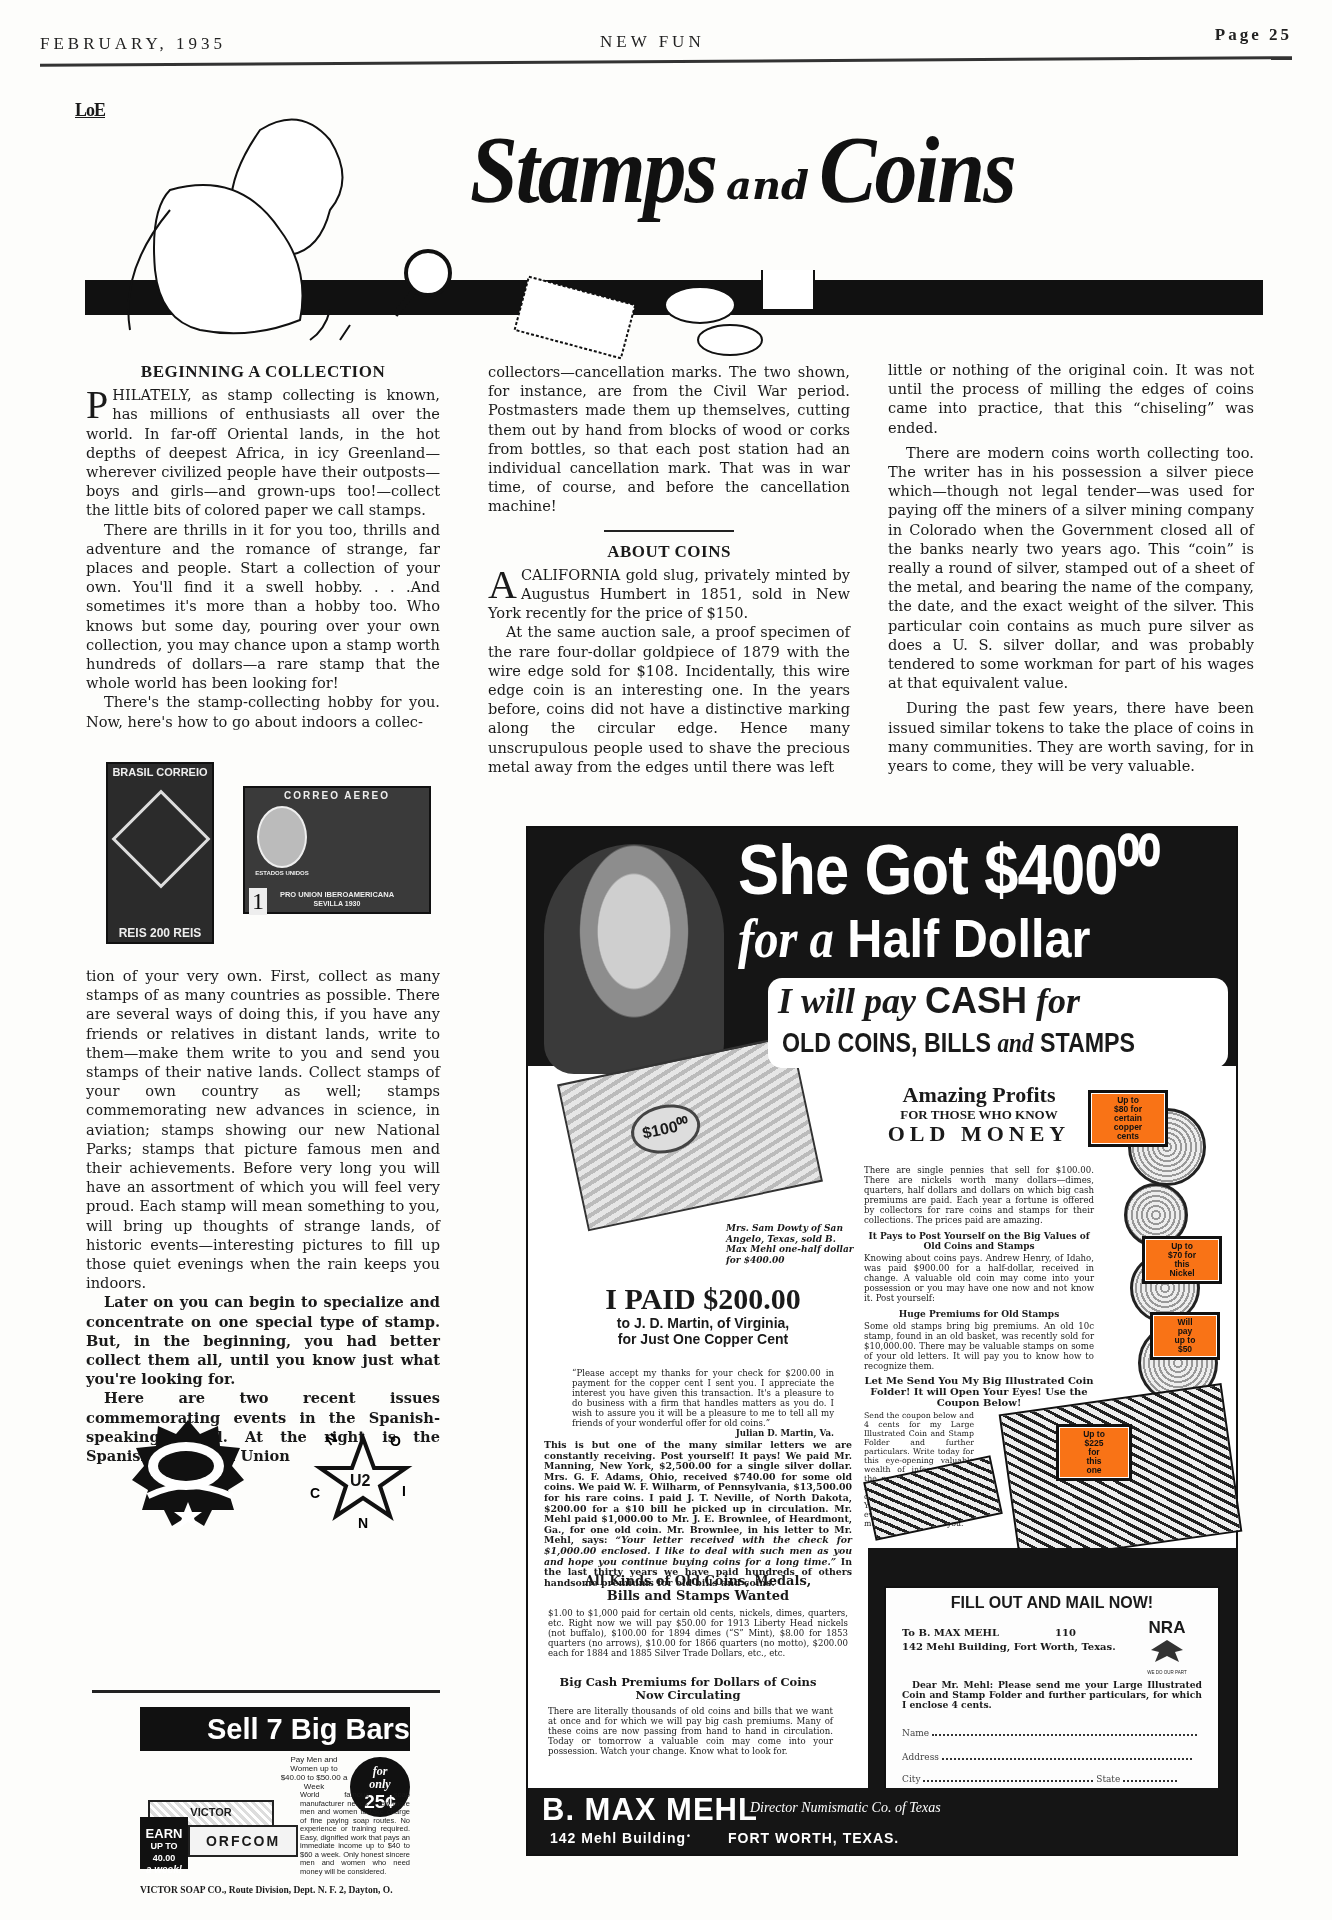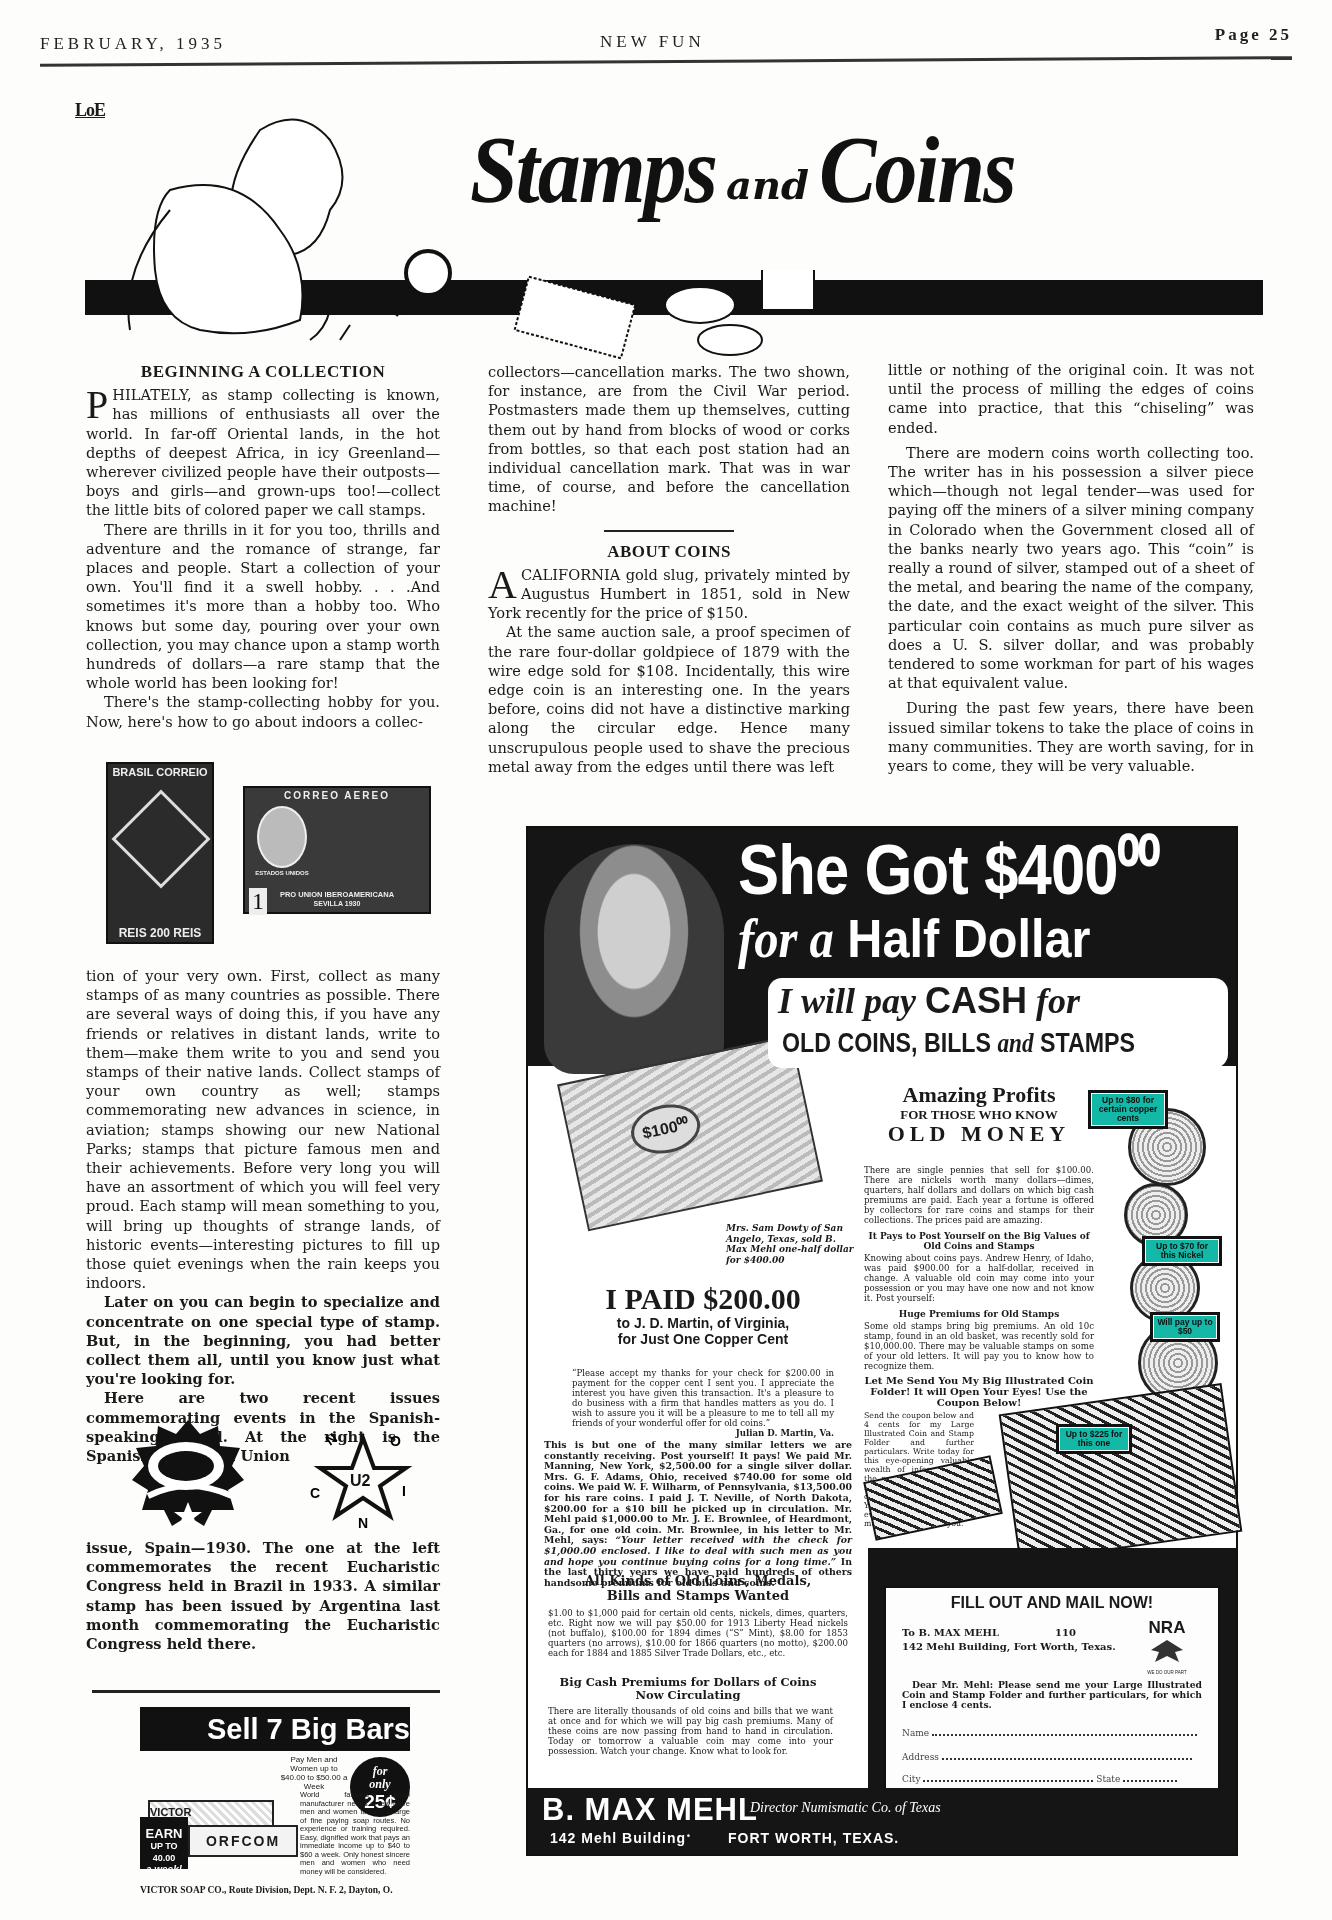--- a/index.html
+++ b/index.html
@@ -60,21 +60,21 @@
   .payband .p2 i { font-family: "Liberation Serif", serif; }
   .caption { position: absolute; left: 198px; top: 395px; width: 130px; font-family: "DejaVu Serif", serif; font-style: italic; font-weight: bold; font-size: 9px; line-height: 10.5px; }
   .paid { position: absolute; left: 20px; top: 455px; width: 310px; text-align: center; font-family: "Liberation Sans", sans-serif; font-weight: bold; }
   .paid .big { font-size: 30px; line-height: 32px; font-family: "Liberation Serif", serif; }
   .paid .sub { font-size: 14px; line-height: 16px; }
   .small { font-family: "DejaVu Serif", serif; font-size: 8.6px; line-height: 10px; text-align: justify; }
   .subhd { font-family: "DejaVu Serif", serif; font-weight: bold; text-align: center; }
   .rightcol { position: absolute; left: 336px; top: 255px; width: 230px; }
   .amazing { text-align: center; font-family: "Liberation Serif", serif; font-weight: bold; }
   .tag { position: absolute; background: #111; color: #fff; padding: 3px; font-family: "Liberation Sans", sans-serif; font-weight: bold; font-size: 8.5px; line-height: 9px; text-align: center; }
-  .tag span { display: block; border: 1px solid #fff; background: #14b8a6; color: #111; padding: 2px 3px; }
+  .tag span { display: block; border: 1px solid #fff; background: #f97316; color: #111; padding: 2px 20px; }
   .coin { position: absolute; border-radius: 50%; border: 3px solid #222; background: repeating-radial-gradient(circle, #eee 0 3px, #999 3px 5px); }
   .collage { position: absolute; background: repeating-linear-gradient(35deg, #222 0 3px, #eee 3px 8px); border: 2px solid #111; }
 
   .coupon { position: absolute; left: 356px; top: 758px; width: 336px; height: 210px; border: 2px solid #111; background: #fdfdfd; }
   .mehlbar { position: absolute; left: 0; top: 960px; width: 708px; height: 66px; background: #151515; color: #fff; }
   .coupon-frame { position: absolute; left: 340px; top: 720px; width: 368px; height: 240px; background: #151515; }
   .dots { display: inline-block; border-bottom: 2px dotted #333; vertical-align: baseline; height: 8px; }
 </style>
 </head>
 <body>
@@ -144,29 +144,28 @@
   <polygon points="55,10 66,40 98,40 72,58 82,88 55,70 28,88 38,58 12,40 44,40" fill="none" stroke="#111" stroke-width="4"></polygon>
   <text x="42" y="58" font-family="Liberation Sans, sans-serif" font-weight="bold" font-size="16" fill="#111">U2</text>
   <text x="22" y="18" font-size="14" font-family="Liberation Sans, sans-serif" font-weight="bold" transform="rotate(-35 22 18)">N</text>
   <text x="82" y="18" font-size="14" font-family="Liberation Sans, sans-serif" font-weight="bold">O</text>
   <text x="94" y="68" font-size="14" font-family="Liberation Sans, sans-serif" font-weight="bold">I</text>
   <text x="50" y="100" font-size="14" font-family="Liberation Sans, sans-serif" font-weight="bold">N</text>
   <text x="2" y="70" font-size="14" font-family="Liberation Sans, sans-serif" font-weight="bold">C</text>
 </svg>
 
 <div class="col" style="left:86px;top:1538px;width:354px">
-  <p class="noindent" style="font-weight:bold">issue, Spain—1930. The one at the left commemorates the recent Eucharistic Congress held in Brazil in 1933. A similar stamp has been issued by Argentina last month commemorating the Eucharistic Congress held there.</p>
 </div>
 <div class="abs" style="left:92px;top:1690px;width:348px;height:3px;background:#222"></div>
 
 <div class="sellad">
   <div class="hdr">Sell 7 Big Bars</div>
   <div style="position:relative;height:130px">
     <div class="soapbox">
-        <div style="font-family:'Liberation Sans',sans-serif;font-weight:bold;font-size:11px;text-align:left;margin-top:4px">VICTOR</div>
+        <div style="font-family:'Liberation Sans',sans-serif;font-weight:bold;font-size:11px;text-align:center;margin-top:4px">VICTOR</div>
       </div>
     <div class="soapbox2">ORFCOM</div>
     <div class="earn">
       <div style="font-size:13px">EARN</div>
       <div style="font-size:9px">UP TO 40.00</div>
       <div style="font-style:italic">a week!</div>
     </div>
     <div class="only">
       <div>for</div>
         <div>only</div>

